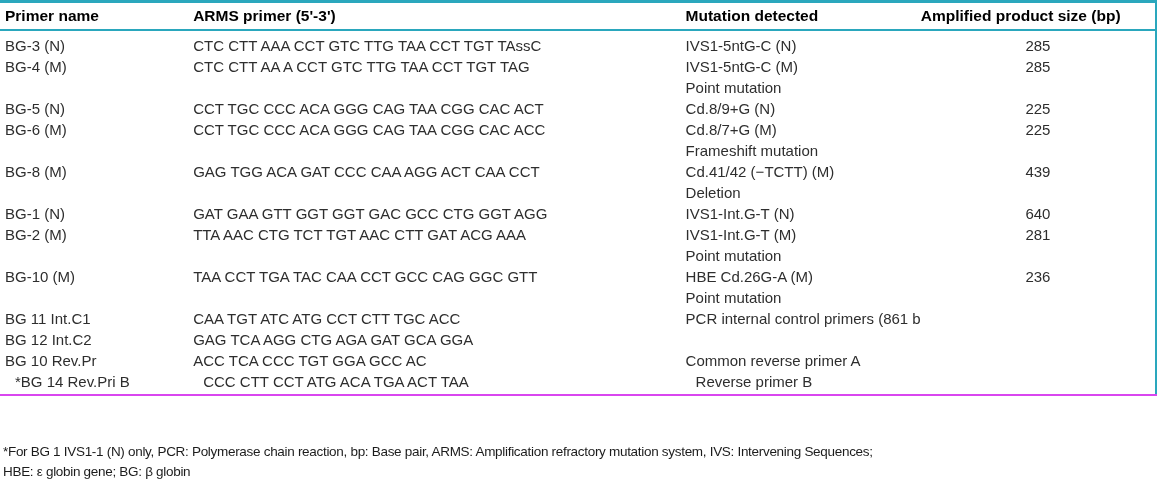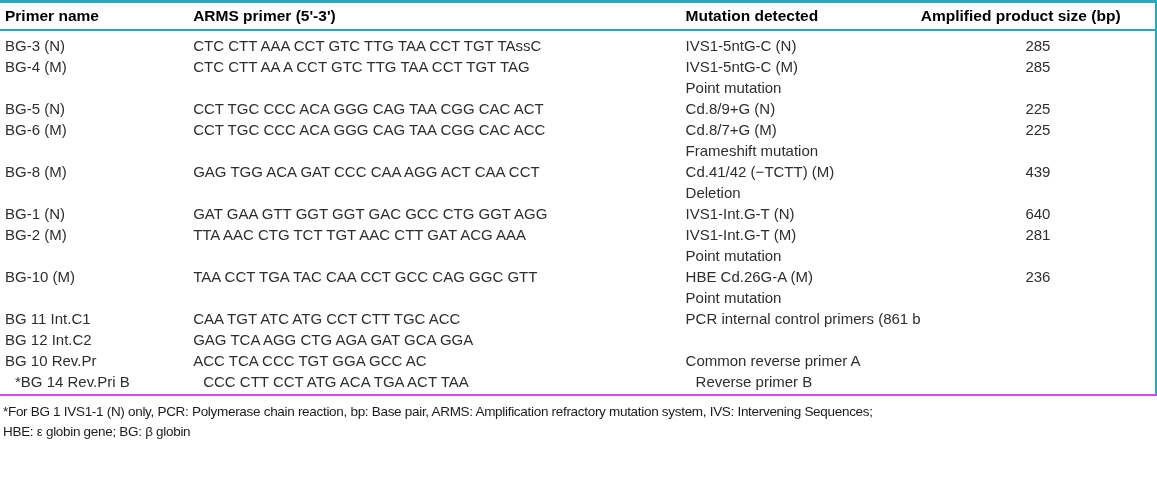--- a/index.html
+++ b/index.html
@@ -58,20 +58,21 @@
   tbody {
     border-bottom: 2px solid #d946ef;
     border-radius: 13px;
   }
   .footnotes {
     padding: 6px 5px 0 3px;
     font-size: 13.5px;
     line-height: 20px;
     color: #1c1c1c;
     letter-spacing: -0.3px;
+    margin-top: 40px;
   }
   .footnotes p {
     margin: 0;
     white-space: nowrap;
   }
 </style>
 </head>
 <body>
 
 <div class="page">

